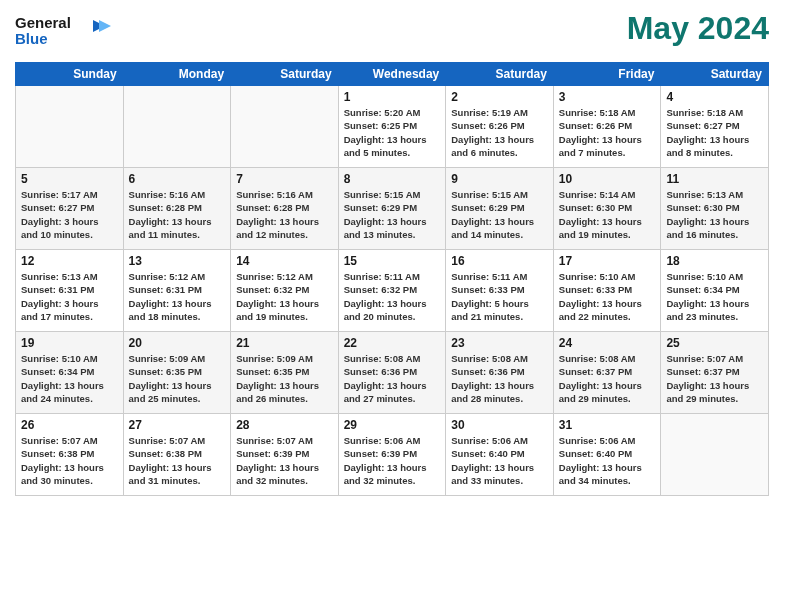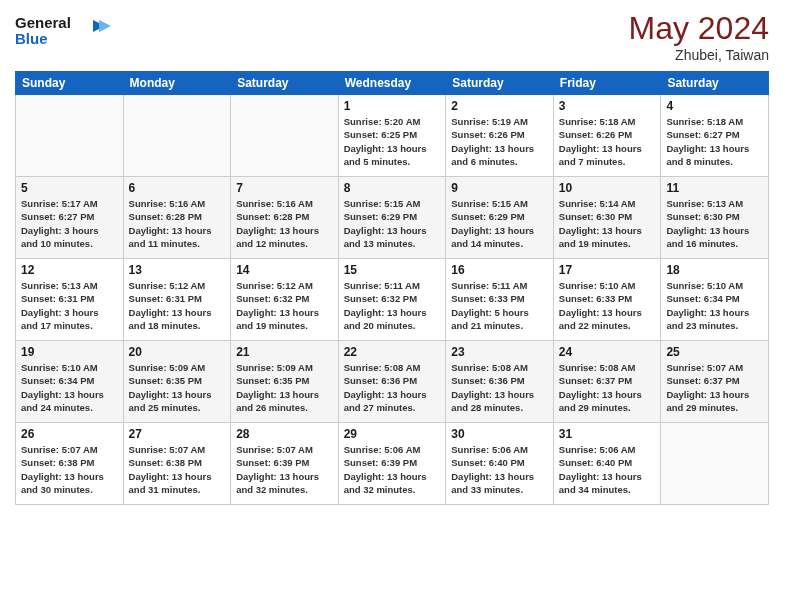--- a/index.html
+++ b/index.html
@@ -22,36 +22,36 @@
     }
     .logo {
       display: flex;
       align-items: center;
     }
     .title-area {
       text-align: right;
     }
     .month-title {
       font-size: 32px;
-      font-weight: normal;
-      color: #7f1d1d;
+      font-weight: bold;
+      color: #0f766e;
     }
     .location {
       font-size: 14px;
       color: #333;
     }
     table {
       width: 100%;
       border-collapse: collapse;
       table-layout: fixed;
     }
     th {
       background-color: #1565c0;
       color: white;
-      text-align: left;
+      text-align: right;
       padding: 4px 6px;
       font-size: 12px;
       font-weight: bold;
       border: 1px solid #1565c0;
     }
     td {
       border: 1px solid #ccc;
       vertical-align: top;
       padding: 4px 5px;
       font-size: 9.5px;
@@ -92,21 +92,20 @@
           <text x="0" y="34" font-family="Arial" font-size="15" font-weight="bold" fill="#1565c0">Blue</text>
           <polygon points="72,8 90,8 90,24 72,24" fill="#1565c0" opacity="0"></polygon>
 
           <polygon points="78,10 90,16 78,22" fill="#1565c0"></polygon>
           <polygon points="84,10 96,16 84,22" fill="#64b5f6"></polygon>
         </svg>
       </div>
     </div>
     <div class="title-area">
       <div class="month-title">May 2024</div>
-      <div class="location">Zhubei, Taiwan</div>
     </div>
   </div>
 
   <table>
     <thead>
       <tr>
         <th>Sunday</th>
         <th>Monday</th>
         <th>Saturday</th>
         <th>Wednesday</th>

